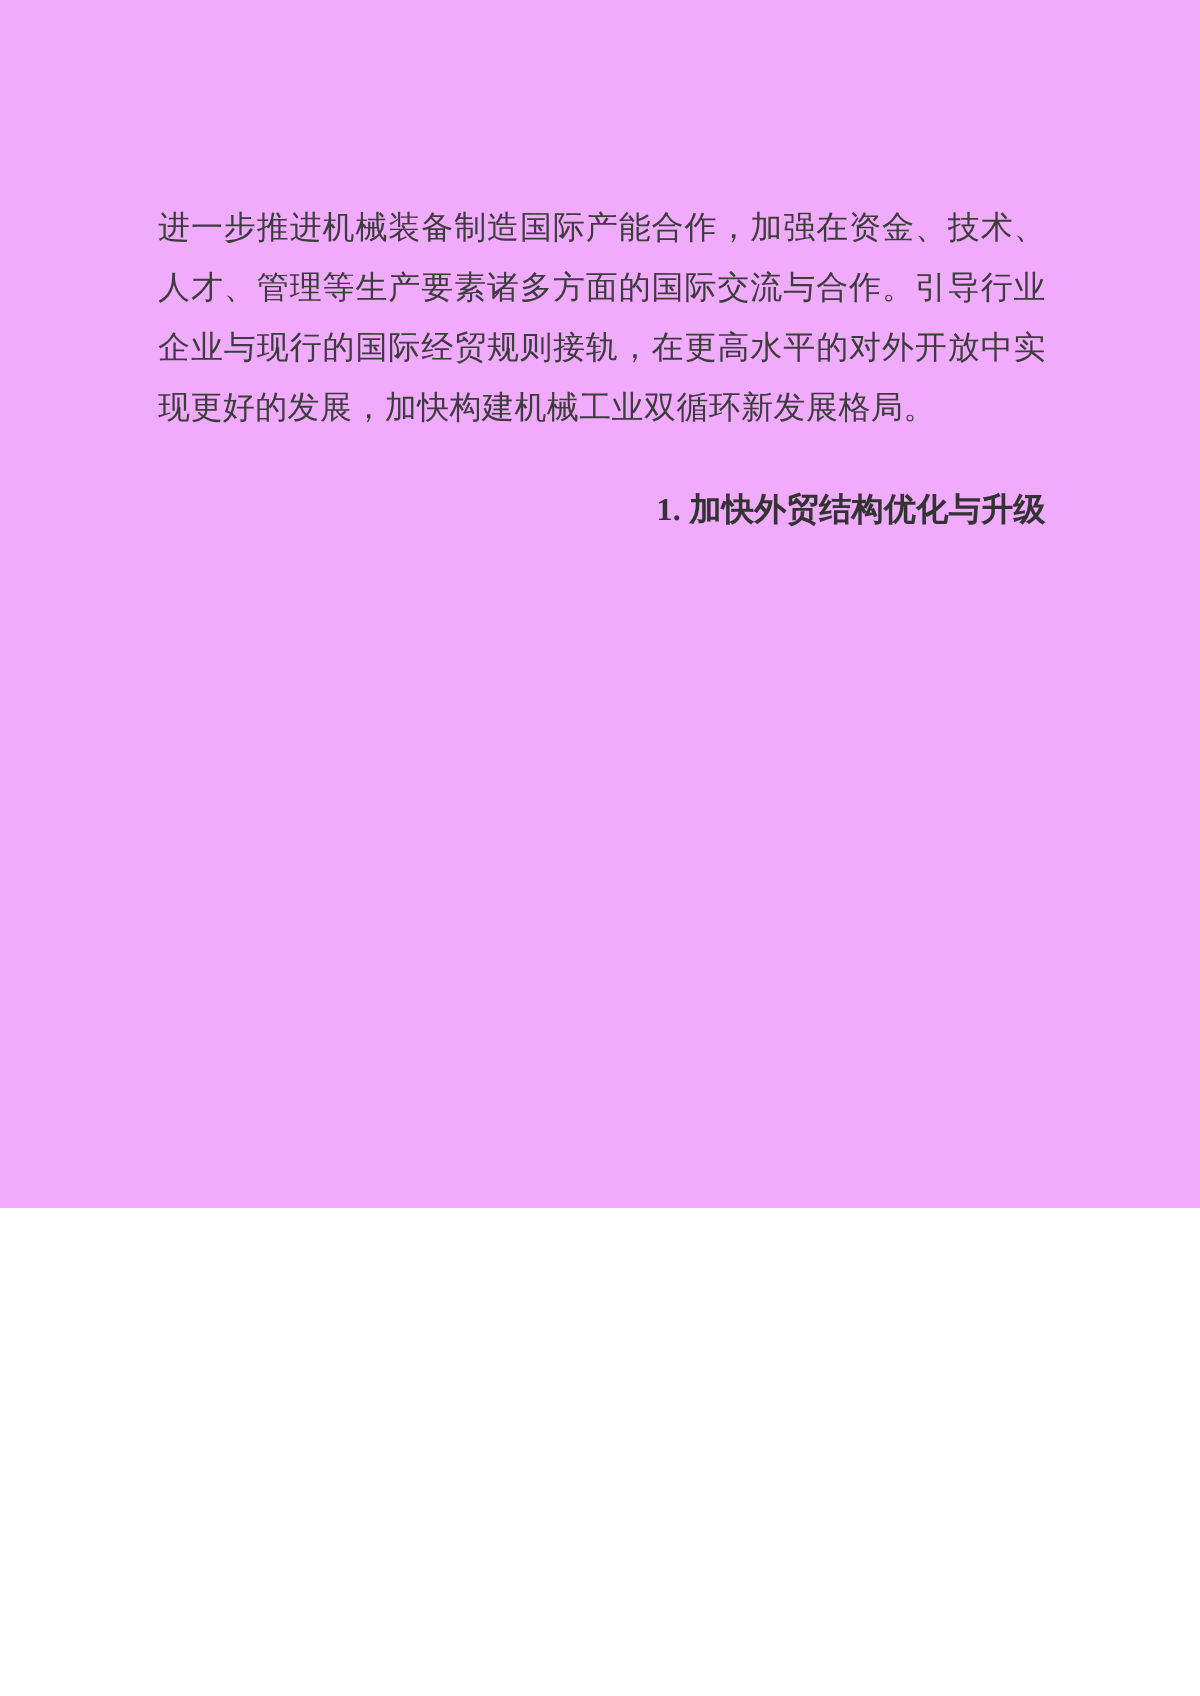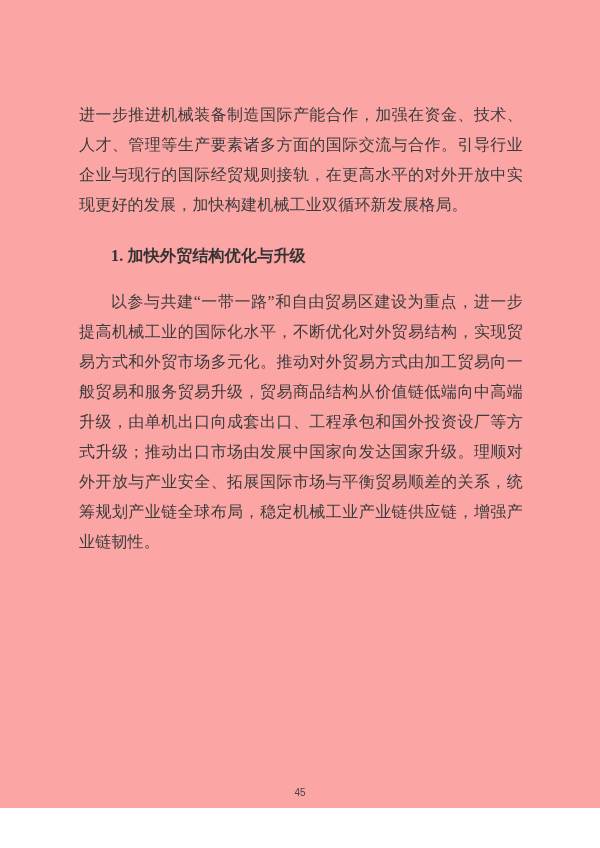--- a/index.html
+++ b/index.html
@@ -8,22 +8,22 @@
     background: #ffffff;
   }
   body {
     width: 600px;
     height: 848px;
     font-family: "Liberation Serif", "DejaVu Serif", serif;
   }
   .page {
     position: relative;
     width: 600px;
-    height: 808px;
-    background: #fca5a5;
+    height: 604px;
+    background: #f0abfc;
     overflow: hidden;
   }
   .content {
     position: absolute;
     left: 79px;
     top: 100px;
     width: 444px;
     color: #3c3c3c;
     font-size: 16px;
     line-height: 30px;
@@ -37,21 +37,21 @@
   }
   .para.no-indent {
     text-indent: 0;
   }
   .heading {
     margin: 21px 0 16px 0;
     font-size: 16px;
     font-weight: bold;
     color: #333333;
     text-indent: 2em;
-    text-align: left;
+    text-align: right;
   }
   .footer {
     position: absolute;
     left: 0;
     top: 782px;
     width: 600px;
     text-align: center;
   }
   .page-number {
     font-size: 10px;
@@ -61,21 +61,20 @@
 </style>
 </head>
 <body>
 
 <div class="page">
   <div class="content">
     <p class="para no-indent">进一步推进机械装备制造国际产能合作，加强在资金、技术、人才、管理等生产要素诸多方面的国际交流与合作。引导行业企业与现行的国际经贸规则接轨，在更高水平的对外开放中实现更好的发展，加快构建机械工业双循环新发展格局。</p>
 
     <h3 class="heading">1. 加快外贸结构优化与升级</h3>
 
-    <p class="para">以参与共建“一带一路”和自由贸易区建设为重点，进一步提高机械工业的国际化水平，不断优化对外贸易结构，实现贸易方式和外贸市场多元化。推动对外贸易方式由加工贸易向一般贸易和服务贸易升级，贸易商品结构从价值链低端向中高端升级，由单机出口向成套出口、工程承包和国外投资设厂等方式升级；推动出口市场由发展中国家向发达国家升级。理顺对外开放与产业安全、拓展国际市场与平衡贸易顺差的关系，统筹规划产业链全球布局，稳定机械工业产业链供应链，增强产业链韧性。</p>
 
 
   </div>
 
   <div class="footer">
     <span class="page-number">45</span>
   </div>
 </div>
 
 </body></html>

